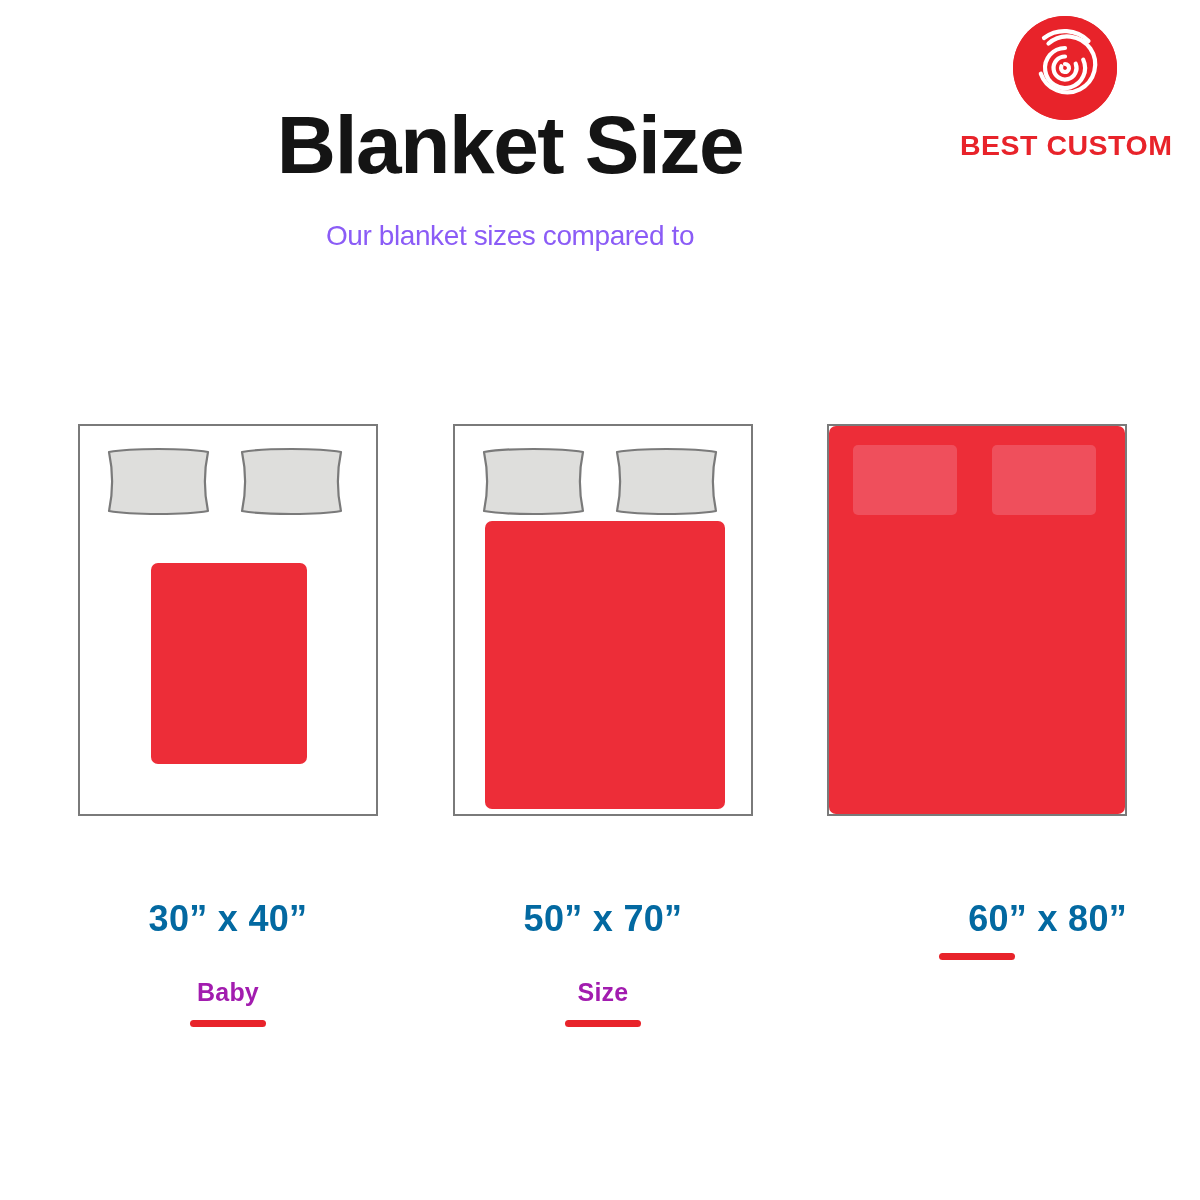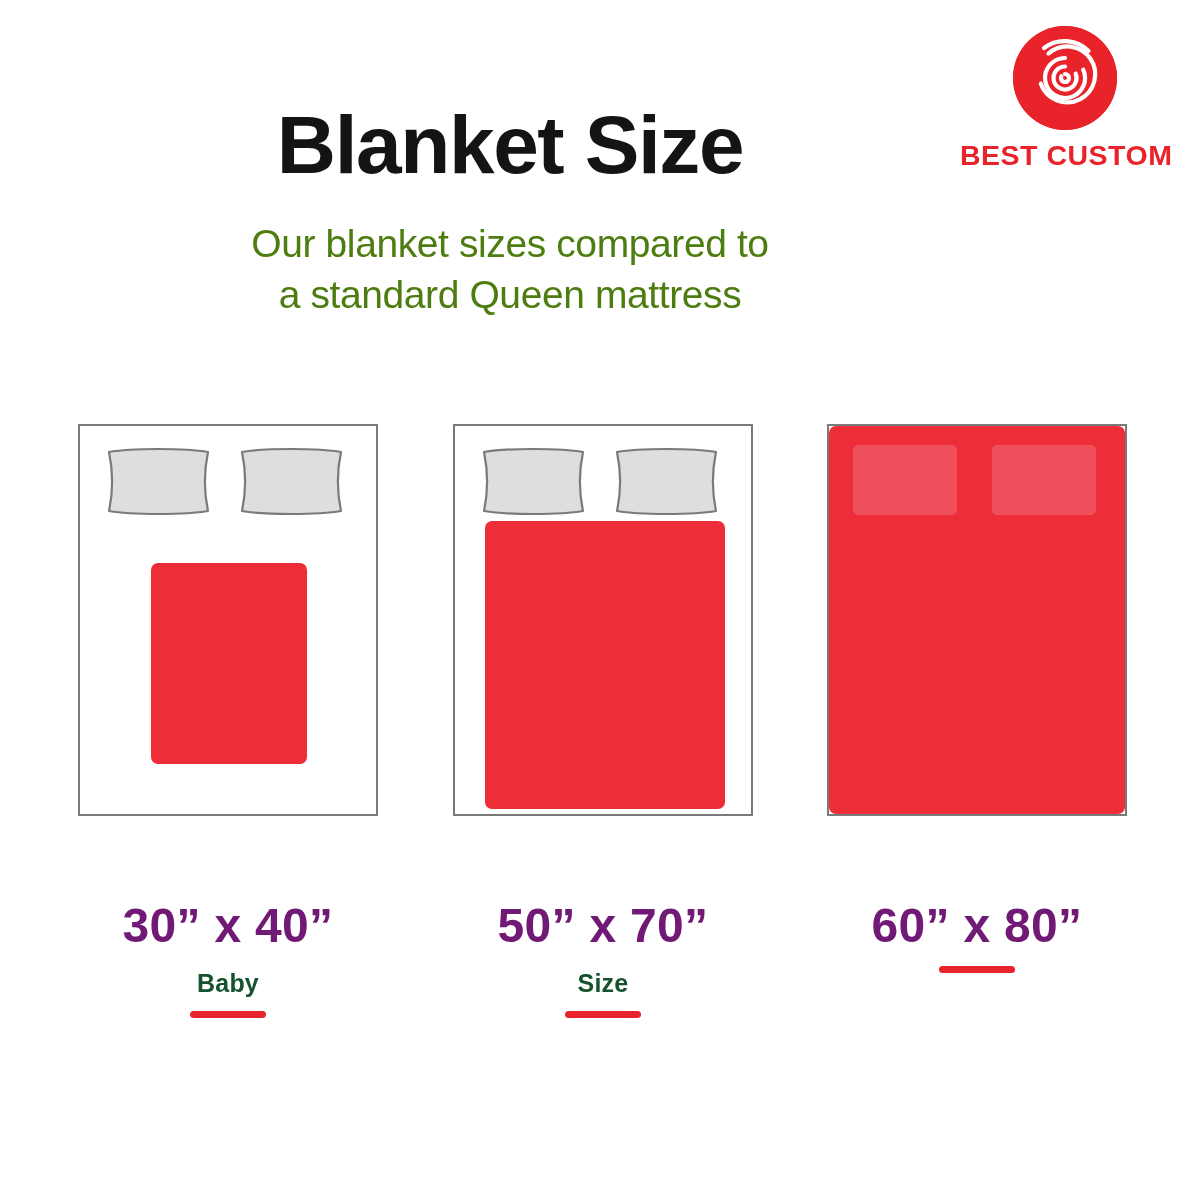--- a/index.html
+++ b/index.html
@@ -15,21 +15,21 @@
     position: relative;
     width: 1200px;
     height: 1200px;
     background: #ffffff;
     overflow: hidden;
   }
 
   
   #brand {
     position: absolute;
-    top: 26px;
+    top: 16px;
     right: 30px;
     width: 210px;
     text-align: left;
   }
   #brand-mark {
     width: 104px;
     height: 104px;
     margin: 0 auto;
     border-radius: 50%;
     background: #E8232A;
@@ -59,24 +59,24 @@
     font-size: 82px;
     line-height: 1.0;
     font-weight: bold;
     color: #141414;
     letter-spacing: -1.4px;
     margin: 0;
     font-family: "Liberation Sans", sans-serif;
   }
   #subtitle {
     margin: 32px 0 0 0;
-    font-size: 39px;
+    font-size: 28px;
     line-height: 1.32;
     font-weight: 300;
-    color: #4d7c0f;
+    color: #8b5cf6;
     letter-spacing: -0.4px;
     font-family: "Liberation Sans", sans-serif;
   }
   #subtitle .sub-line { display: block; }
 
   
   #beds {
     position: absolute;
     left: 0;
     top: 424px;
@@ -135,35 +135,35 @@
     height: 160px;
   }
   .caption {
     position: absolute;
     top: 0;
     width: 300px;
     text-align: center;
   }
   #caption-0 { left: 78px; }
   #caption-1 { left: 453px; }
-  #caption-2 { left: 827px; }
+  #caption-2 { left: 827px; text-align: right; }
 
   .caption-dims {
-    font-size: 48px;
-    font-weight: bold;
-    color: #701a75;
+    font-size: 36px;
+    font-weight: bold;
+    color: #0369a1;
     letter-spacing: 0.3px;
     font-family: "Liberation Sans", sans-serif;
     white-space: nowrap;
   }
   .caption-name {
-    margin-top: 16px;
+    margin-top: 38px;
     font-size: 25px;
     font-weight: bold;
-    color: #14532d;
+    color: #a21caf;
     letter-spacing: 0.2px;
     font-family: "Liberation Sans", sans-serif;
   }
   .caption-rule {
     margin: 13px auto 0 auto;
     width: 76px;
     height: 7px;
     border-radius: 4px;
     background: #E8232A;
   }
@@ -186,21 +186,20 @@
         </g>
       </svg>
     </span>
     <div id="brand-name">BEST CUSTOM</div>
   </div>
 
   <div id="headings">
     <h1 id="title">Blanket Size</h1>
     <p id="subtitle">
       <span class="sub-line">Our blanket sizes compared to</span>
-      <span class="sub-line">a standard Queen mattress</span>
     </p>
   </div>
 
   <div id="beds">
 
     <div class="bed" id="bed-0">
       <span class="pillow pillow-left">
         <svg viewBox="0 0 107 69" preserveAspectRatio="none" aria-hidden="true">
           <path d="M4 5 C26 1, 81 1, 103 5 C99 24, 99 45, 103 64 C81 68, 26 68, 4 64 C8 45, 8 24, 4 5 Z" fill="#DEDEDC" stroke="#7A7A7A" stroke-width="2.2" stroke-linejoin="round"></path>
         </svg>

